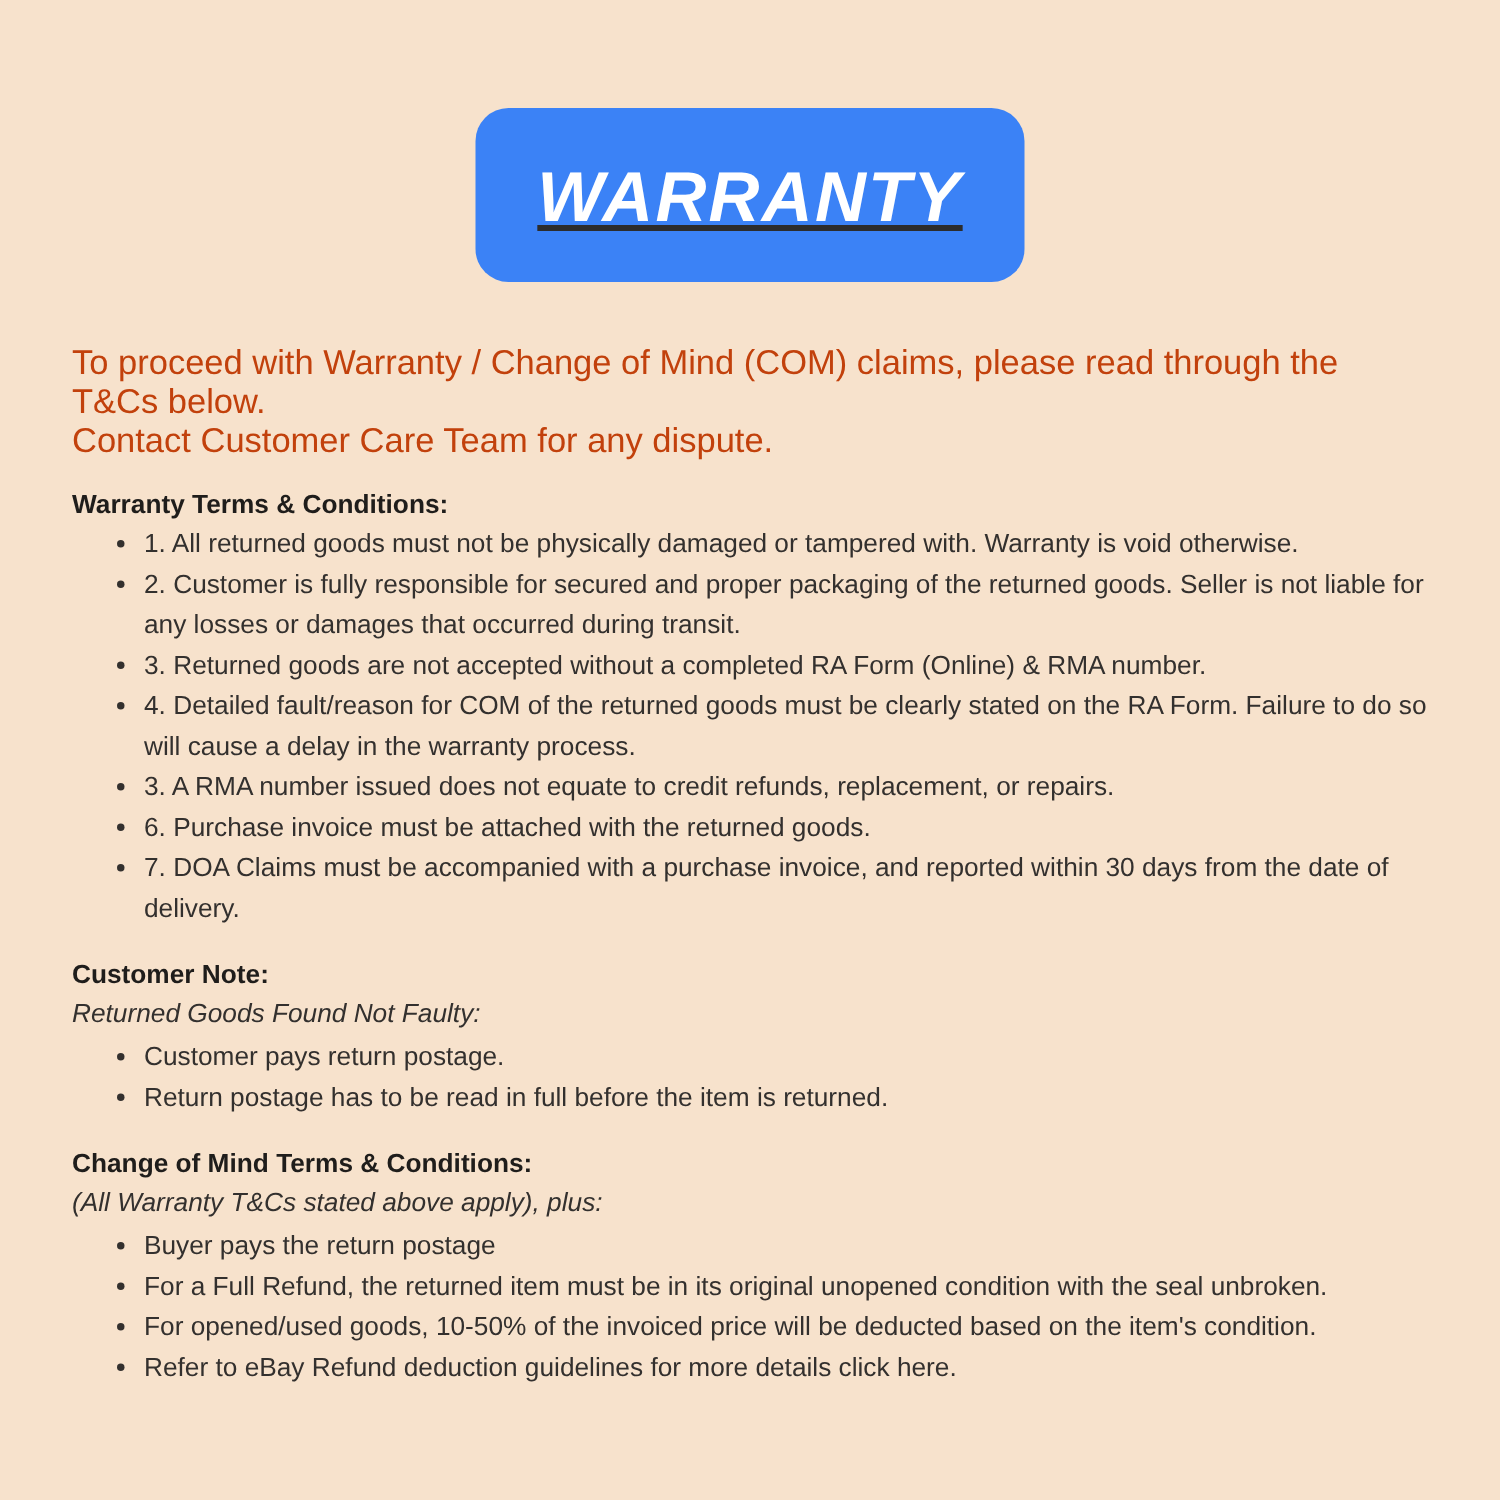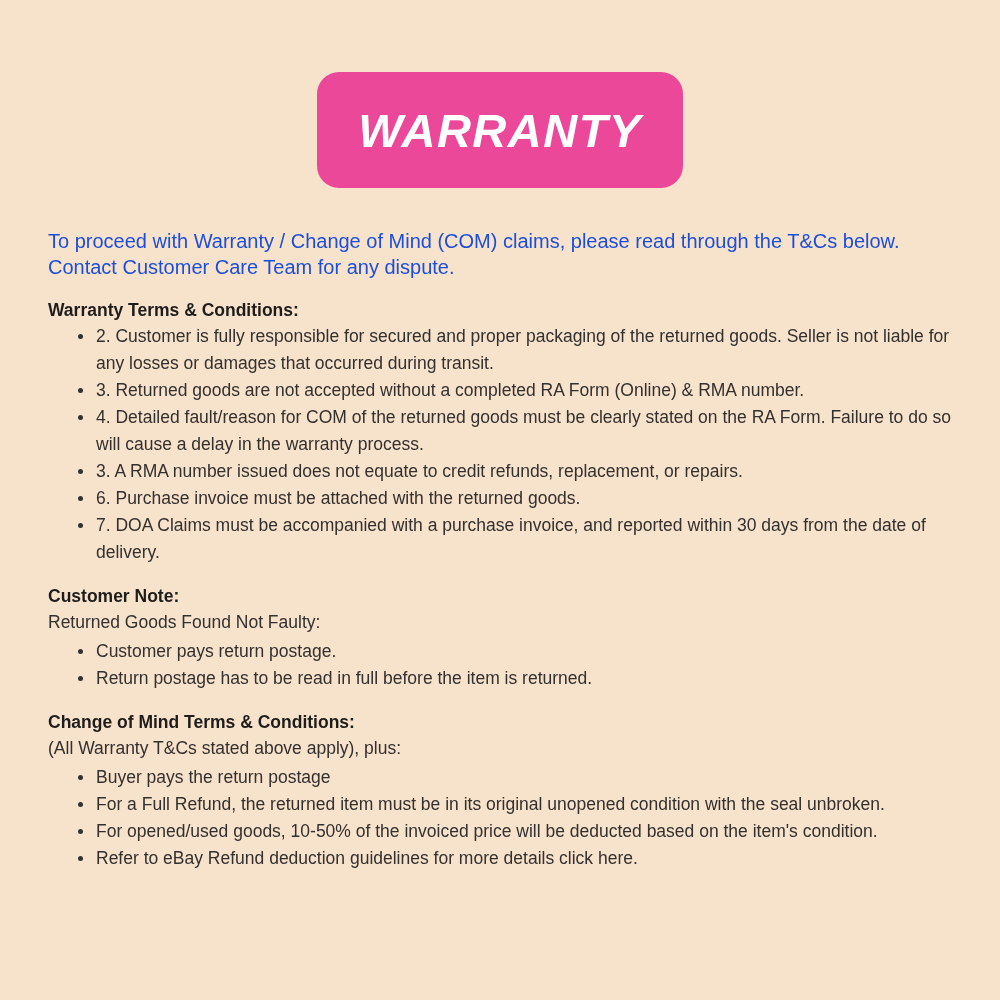--- a/index.html
+++ b/index.html
@@ -20,59 +20,61 @@
     box-sizing: border-box;
     padding: 0 48px;
     position: relative;
   }
   .banner-wrap {
     display: flex;
     justify-content: center;
     padding-top: 72px;
   }
   .banner {
-    background: #ec4899;
+    background: #3b82f6;
     border-radius: 22px;
     width: 366px;
     height: 116px;
     display: flex;
     align-items: center;
     justify-content: center;
+    text-decoration: underline;
   }
   .banner-text {
     color: #ffffff;
     font-size: 47px;
     font-weight: bold;
     font-style: italic;
     letter-spacing: 1.5px;
     font-family: "Liberation Sans", sans-serif;
   }
   .intro {
     margin-top: 40px;
-    font-size: 20px;
+    font-size: 23px;
     line-height: 26px;
-    color: #1d4ed8;
+    color: #c2410c;
   }
   .intro p {
     margin: 0;
   }
   .section {
     margin-top: 20px;
   }
   .section-heading {
     font-size: 17.5px;
     font-weight: bold;
     color: #1f1d1b;
     margin: 0 0 2px 0;
   }
   .sub-line {
     font-size: 17.5px;
     line-height: 27px;
     color: #33302e;
     margin: 0;
+    font-style: italic;
   }
   ul.items {
     margin: 2px 0 0 0;
     padding-left: 30px;
     list-style: none;
   }
   ul.items li {
     position: relative;
     font-size: 17.5px;
     line-height: 27px;
@@ -103,20 +105,21 @@
   </div>
 
   <div class="intro">
     <p>To proceed with Warranty / Change of Mind (COM) claims, please read through the T&amp;Cs below.</p>
     <p>Contact Customer Care Team for any dispute.</p>
   </div>
 
   <div class="section">
     <p class="section-heading">Warranty Terms &amp; Conditions:</p>
     <ul class="items">
+      <li>1. All returned goods must not be physically damaged or tampered with. Warranty is void otherwise.</li>
       <li>2. Customer is fully responsible for secured and proper packaging of the returned goods. Seller is not liable for any losses or damages that occurred during transit.</li>
       <li>3. Returned goods are not accepted without a completed RA Form (Online) &amp; RMA number.</li>
       <li>4. Detailed fault/reason for COM of the returned goods must be clearly stated on the RA Form. Failure to do so will cause a delay in the warranty process.</li>
       <li>3. A RMA number issued does not equate to credit refunds, replacement, or repairs.</li>
       <li>6. Purchase invoice must be attached with the returned goods.</li>
       <li>7. DOA Claims must be accompanied with a purchase invoice, and reported within 30 days from the date of delivery.</li>
     </ul>
   </div>
 
   <div class="section">

